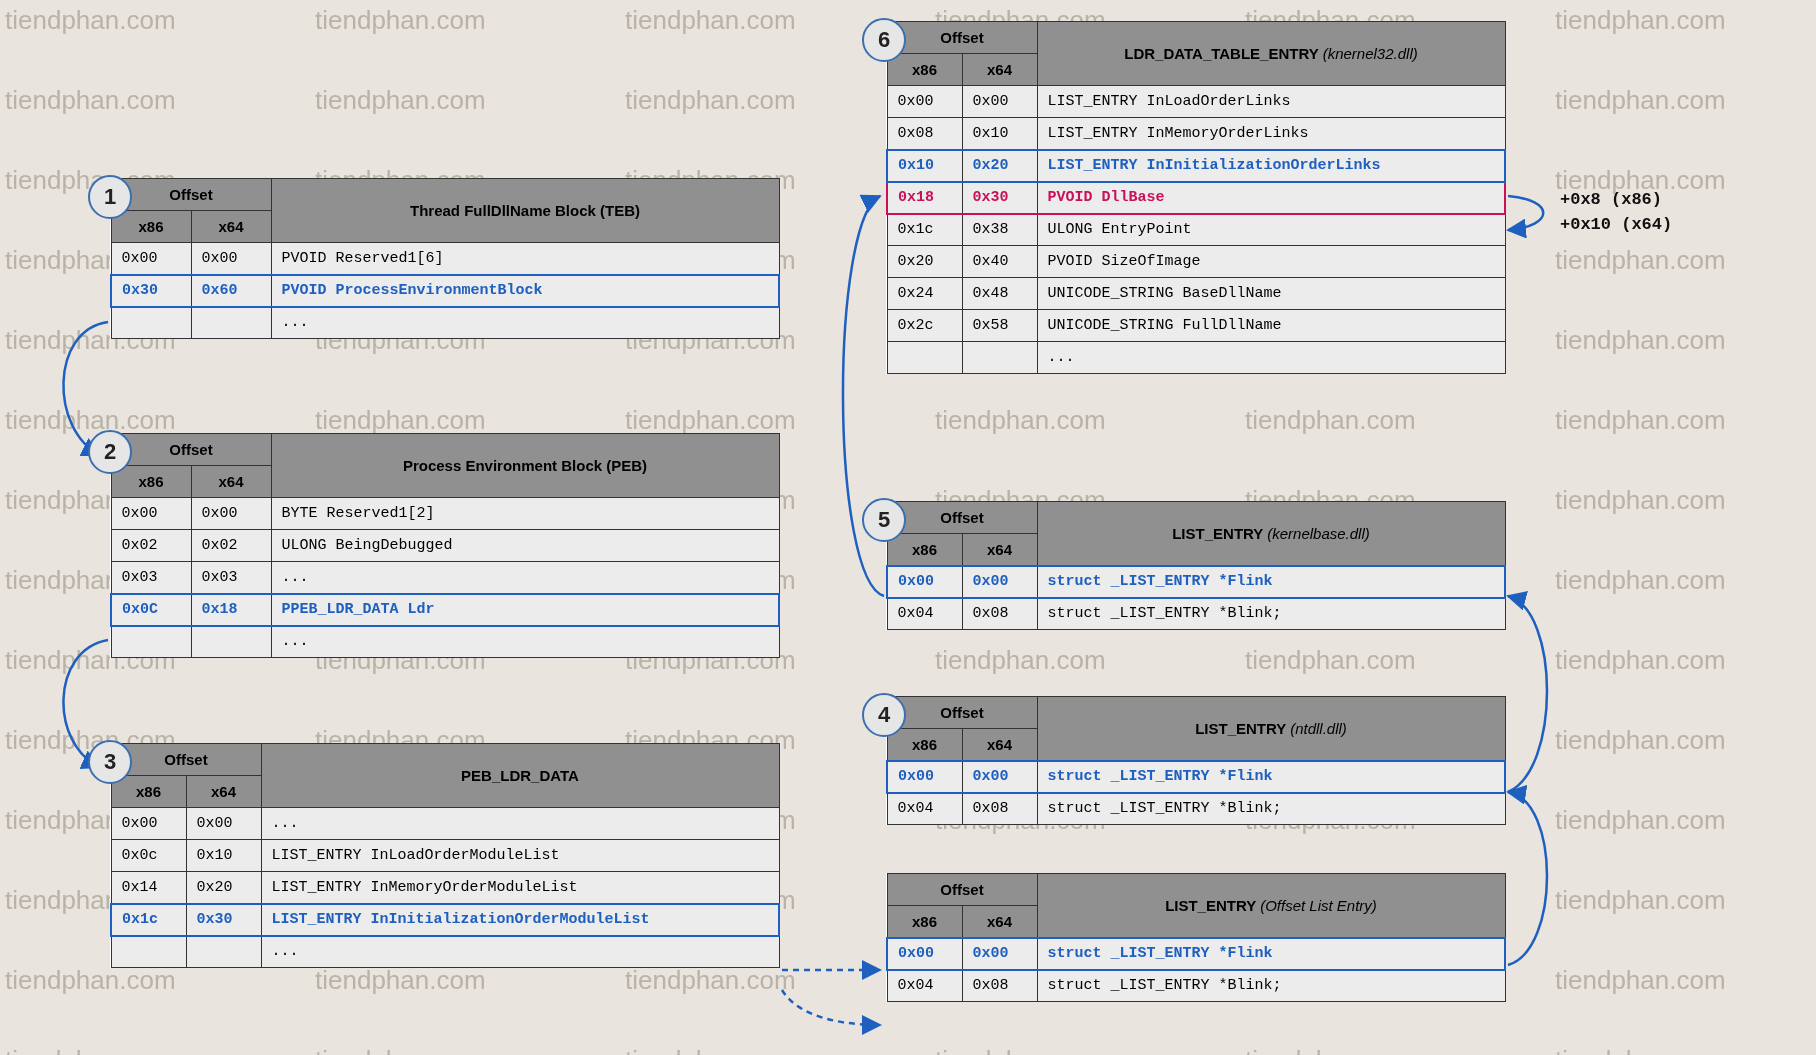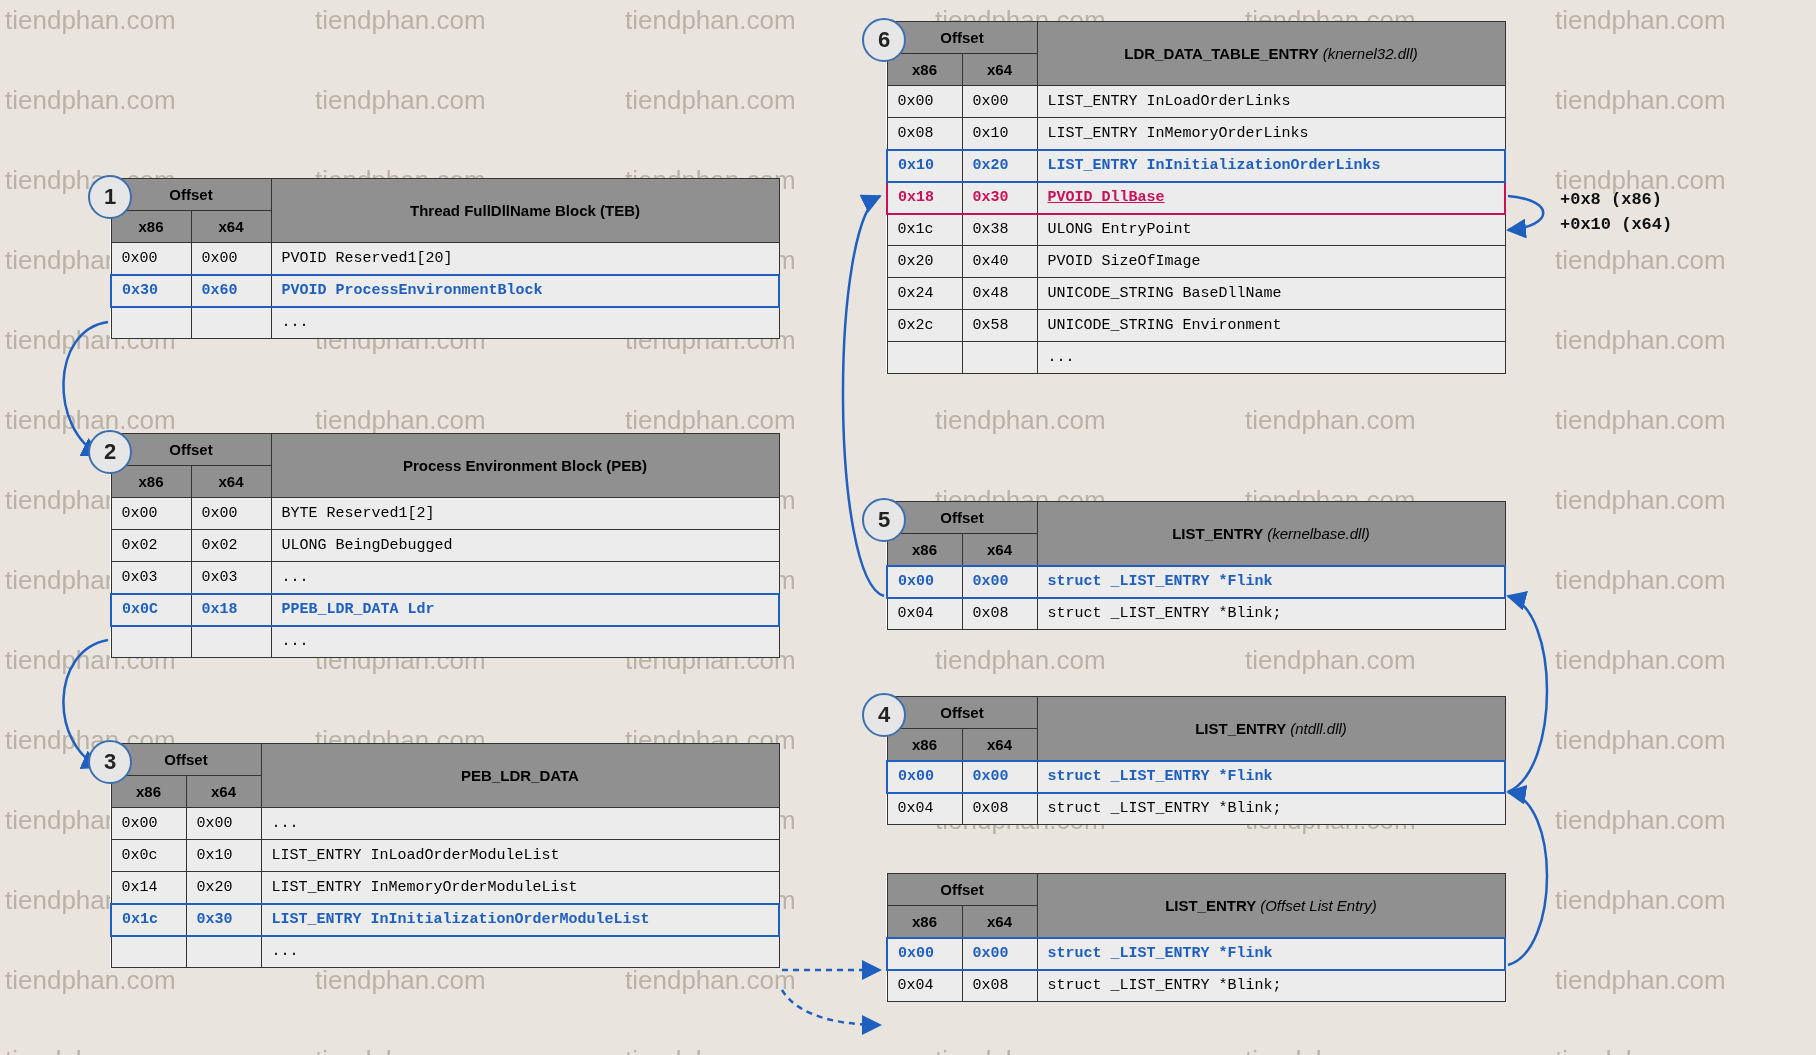--- a/index.html
+++ b/index.html
@@ -65,21 +65,21 @@
   }
   .tbl .hl td:first-child { border-left: 2px solid #1e5fbf; }
   .tbl .hl td:last-child  { border-right: 2px solid #1e5fbf; }
   .tbl .hl-red td {
     color: #c91058;
     font-weight: bold;
     border-top: 2px solid #c91058;
     border-bottom: 2px solid #c91058;
   }
   .tbl .hl-red td:first-child { border-left: 2px solid #c91058; }
-  .tbl .hl-red td:last-child  { border-right: 2px solid #c91058; text-decoration: underline; }
+  .tbl .hl-red td:last-child  { border-right: 2px solid #c91058; }
   .title-ital { font-style: italic; font-weight: normal; }
   .badge {
     position: absolute;
     width: 44px;
     height: 44px;
     border-radius: 50%;
     background: #e6e6e6;
     border: 2px solid #3b6fb0;
     display: flex;
     align-items: center;
@@ -212,21 +212,21 @@
       <th class="hdr" colspan="2" style="width:160px;">Offset</th>
       <th class="hdr" rowspan="2">Thread FullDllName Block (TEB)</th>
     </tr>
     <tr>
       <th class="subhdr" style="width:80px;">x86</th>
       <th class="subhdr" style="width:80px;">x64</th>
     </tr>
     <tr class="body-row">
       <td>0x00</td>
           <td>0x00</td>
-          <td>PVOID Reserved1[20]</td>
+          <td>PVOID Reserved1[6]</td>
     </tr>
     <tr class="body-row hl">
       <td>0x30</td>
           <td>0x60</td>
           <td>PVOID  ProcessEnvironmentBlock</td>
     </tr>
     <tr class="body-row">
       <td></td>
           <td></td>
           <td>...</td>
@@ -420,21 +420,21 @@
           <td>PVOID SizeOfImage</td>
         </tr>
     <tr class="body-row">
           <td>0x24</td>
           <td>0x48</td>
           <td>UNICODE_STRING BaseDllName</td>
         </tr>
     <tr class="body-row">
           <td>0x2c</td>
           <td>0x58</td>
-          <td>UNICODE_STRING Environment</td>
+          <td>UNICODE_STRING FullDllName</td>
         </tr>
     <tr class="body-row">
           <td></td>
           <td></td>
           <td>...</td>
         </tr>
   </tbody>
     </table>
 
   <div class="annot" style="left:1560px; top:190px;">+0x8 (x86)</div>

